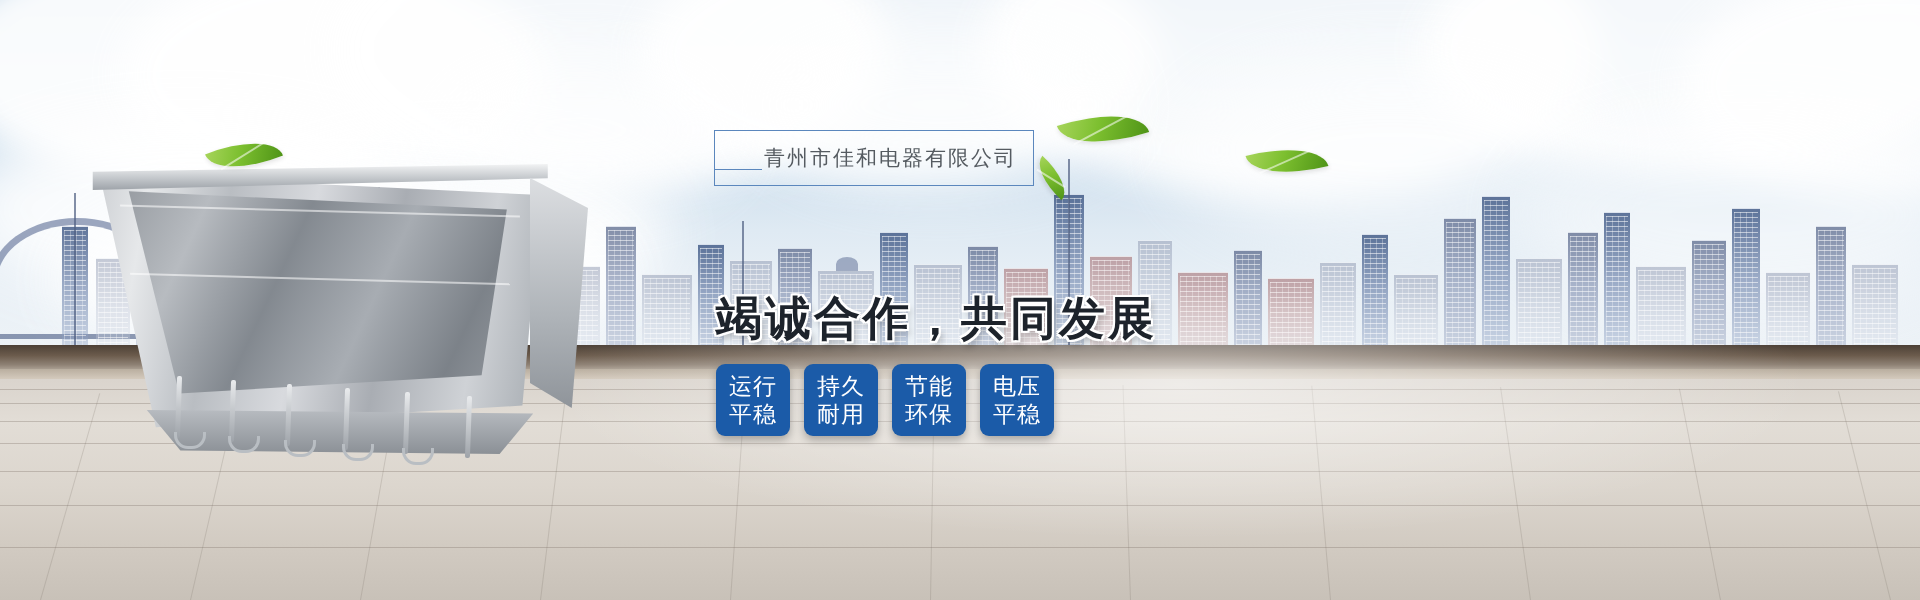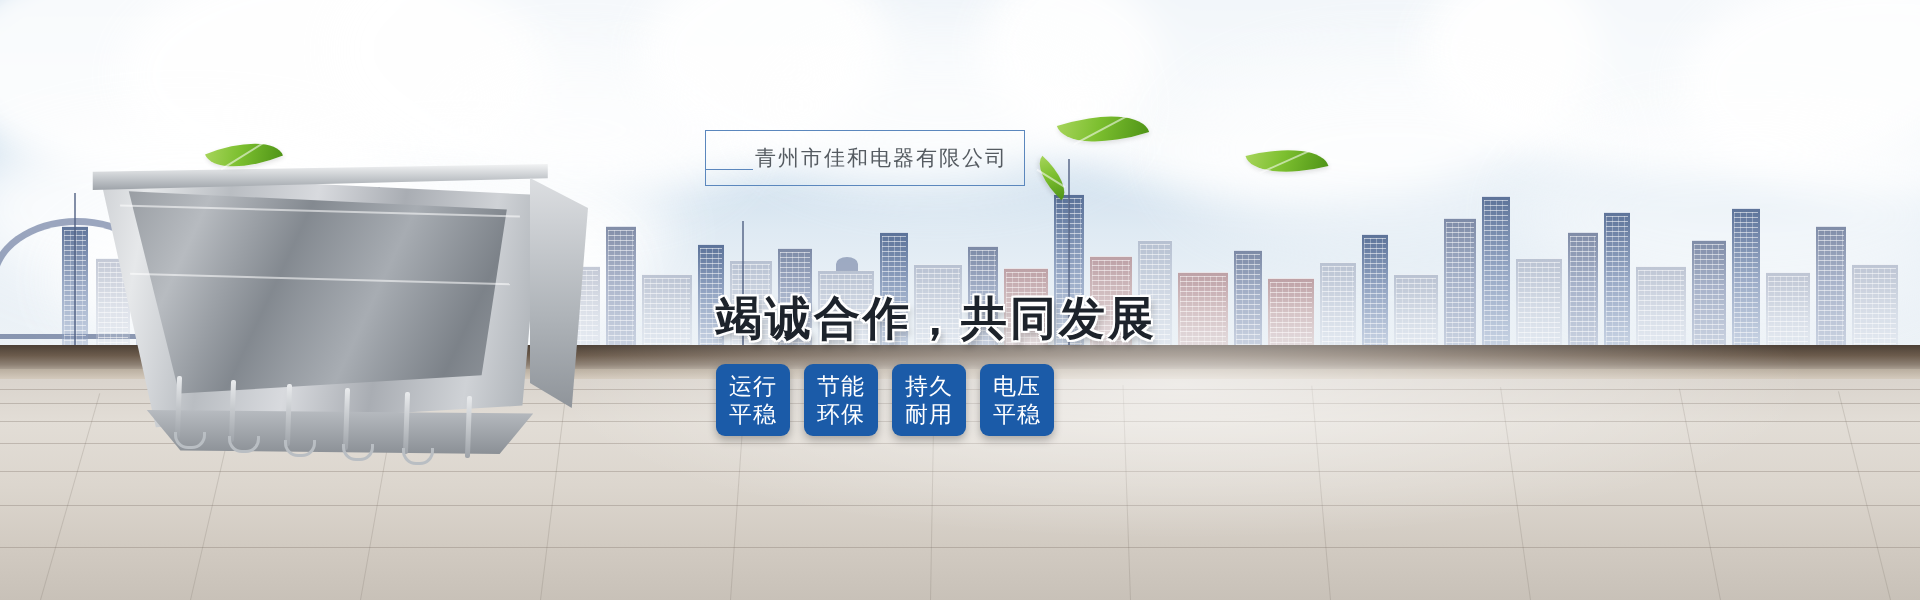--- a/index.html
+++ b/index.html
@@ -173,21 +173,21 @@
     position:absolute;left:2px;top:16px;width:318px;height:54px;
     border:1px solid #5b87bd;
     border-bottom-color:#5b87bd;
   }
   .company{
     position:absolute;left:52px;top:30px;
     font-size:21px;color:#555b61;letter-spacing:2px;white-space:nowrap;
     font-family:"DejaVu Sans","Liberation Sans",sans-serif;
   }
   .company-wrap{
-    position:absolute;left:3px;top:18px;width:360px;height:58px;
+    position:absolute;left:12px;top:18px;width:360px;height:58px;
   }
   .company-line{
     position:absolute;left:2px;top:55px;width:48px;height:1px;background:#5b87bd;
   }
 
   .headline{
     position:absolute;left:14px;top:70px;
     font-size:108px;line-height:1;font-weight:bold;letter-spacing:6px;
     font-family:"DejaVu Serif","Liberation Serif",serif;
     font-style:italic;
@@ -379,26 +379,26 @@
 
 
     <div class="subline">竭诚合作，共同发展</div>
 
     <div class="badges">
       <div class="badge">
         <span>运行</span>
         <span>平稳</span>
       </div>
       <div class="badge">
+        <span>持久</span>
+        <span>耐用</span>
+      </div>
+      <div class="badge">
         <span>节能</span>
         <span>环保</span>
-      </div>
-      <div class="badge">
-        <span>持久</span>
-        <span>耐用</span>
       </div>
       <div class="badge">
         <span>电压</span>
         <span>平稳</span>
       </div>
     </div>
 
   </div>
 </div>
 

